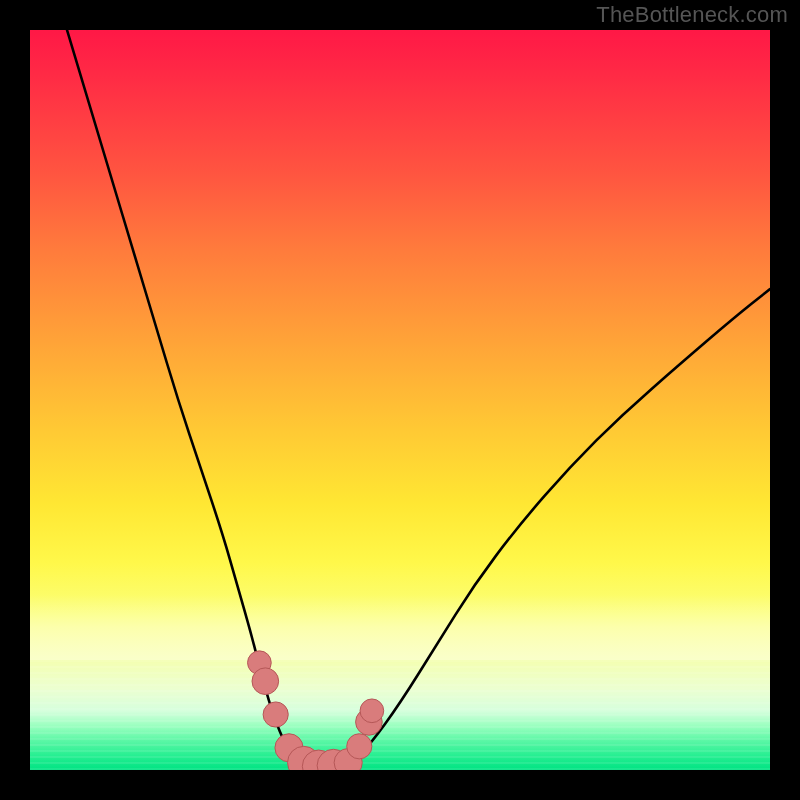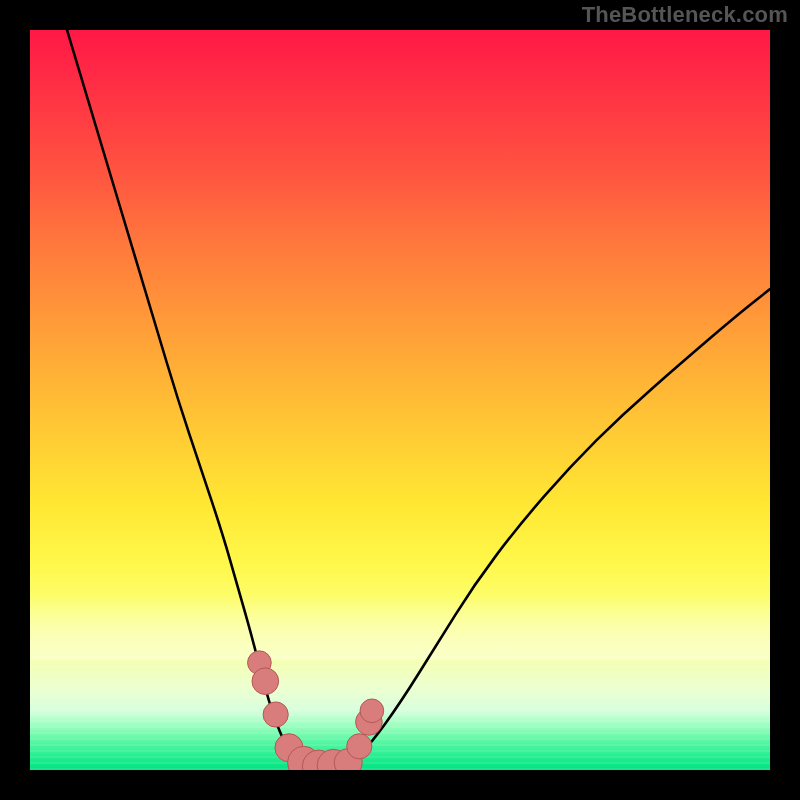--- a/index.html
+++ b/index.html
@@ -16,21 +16,21 @@
     height: 800px;
     background: #000000;
     box-sizing: border-box;
   }
   .watermark {
     position: absolute;
     top: 2px;
     right: 12px;
     color: #555555;
     font-size: 22px;
-    font-weight: 700;
+    font-weight: 400;
     letter-spacing: 0.2px;
     z-index: 5;
     text-align: right;
   }
   .plot-area {
     position: absolute;
     left: 30px;
     top: 30px;
     width: 740px;
     height: 740px;

